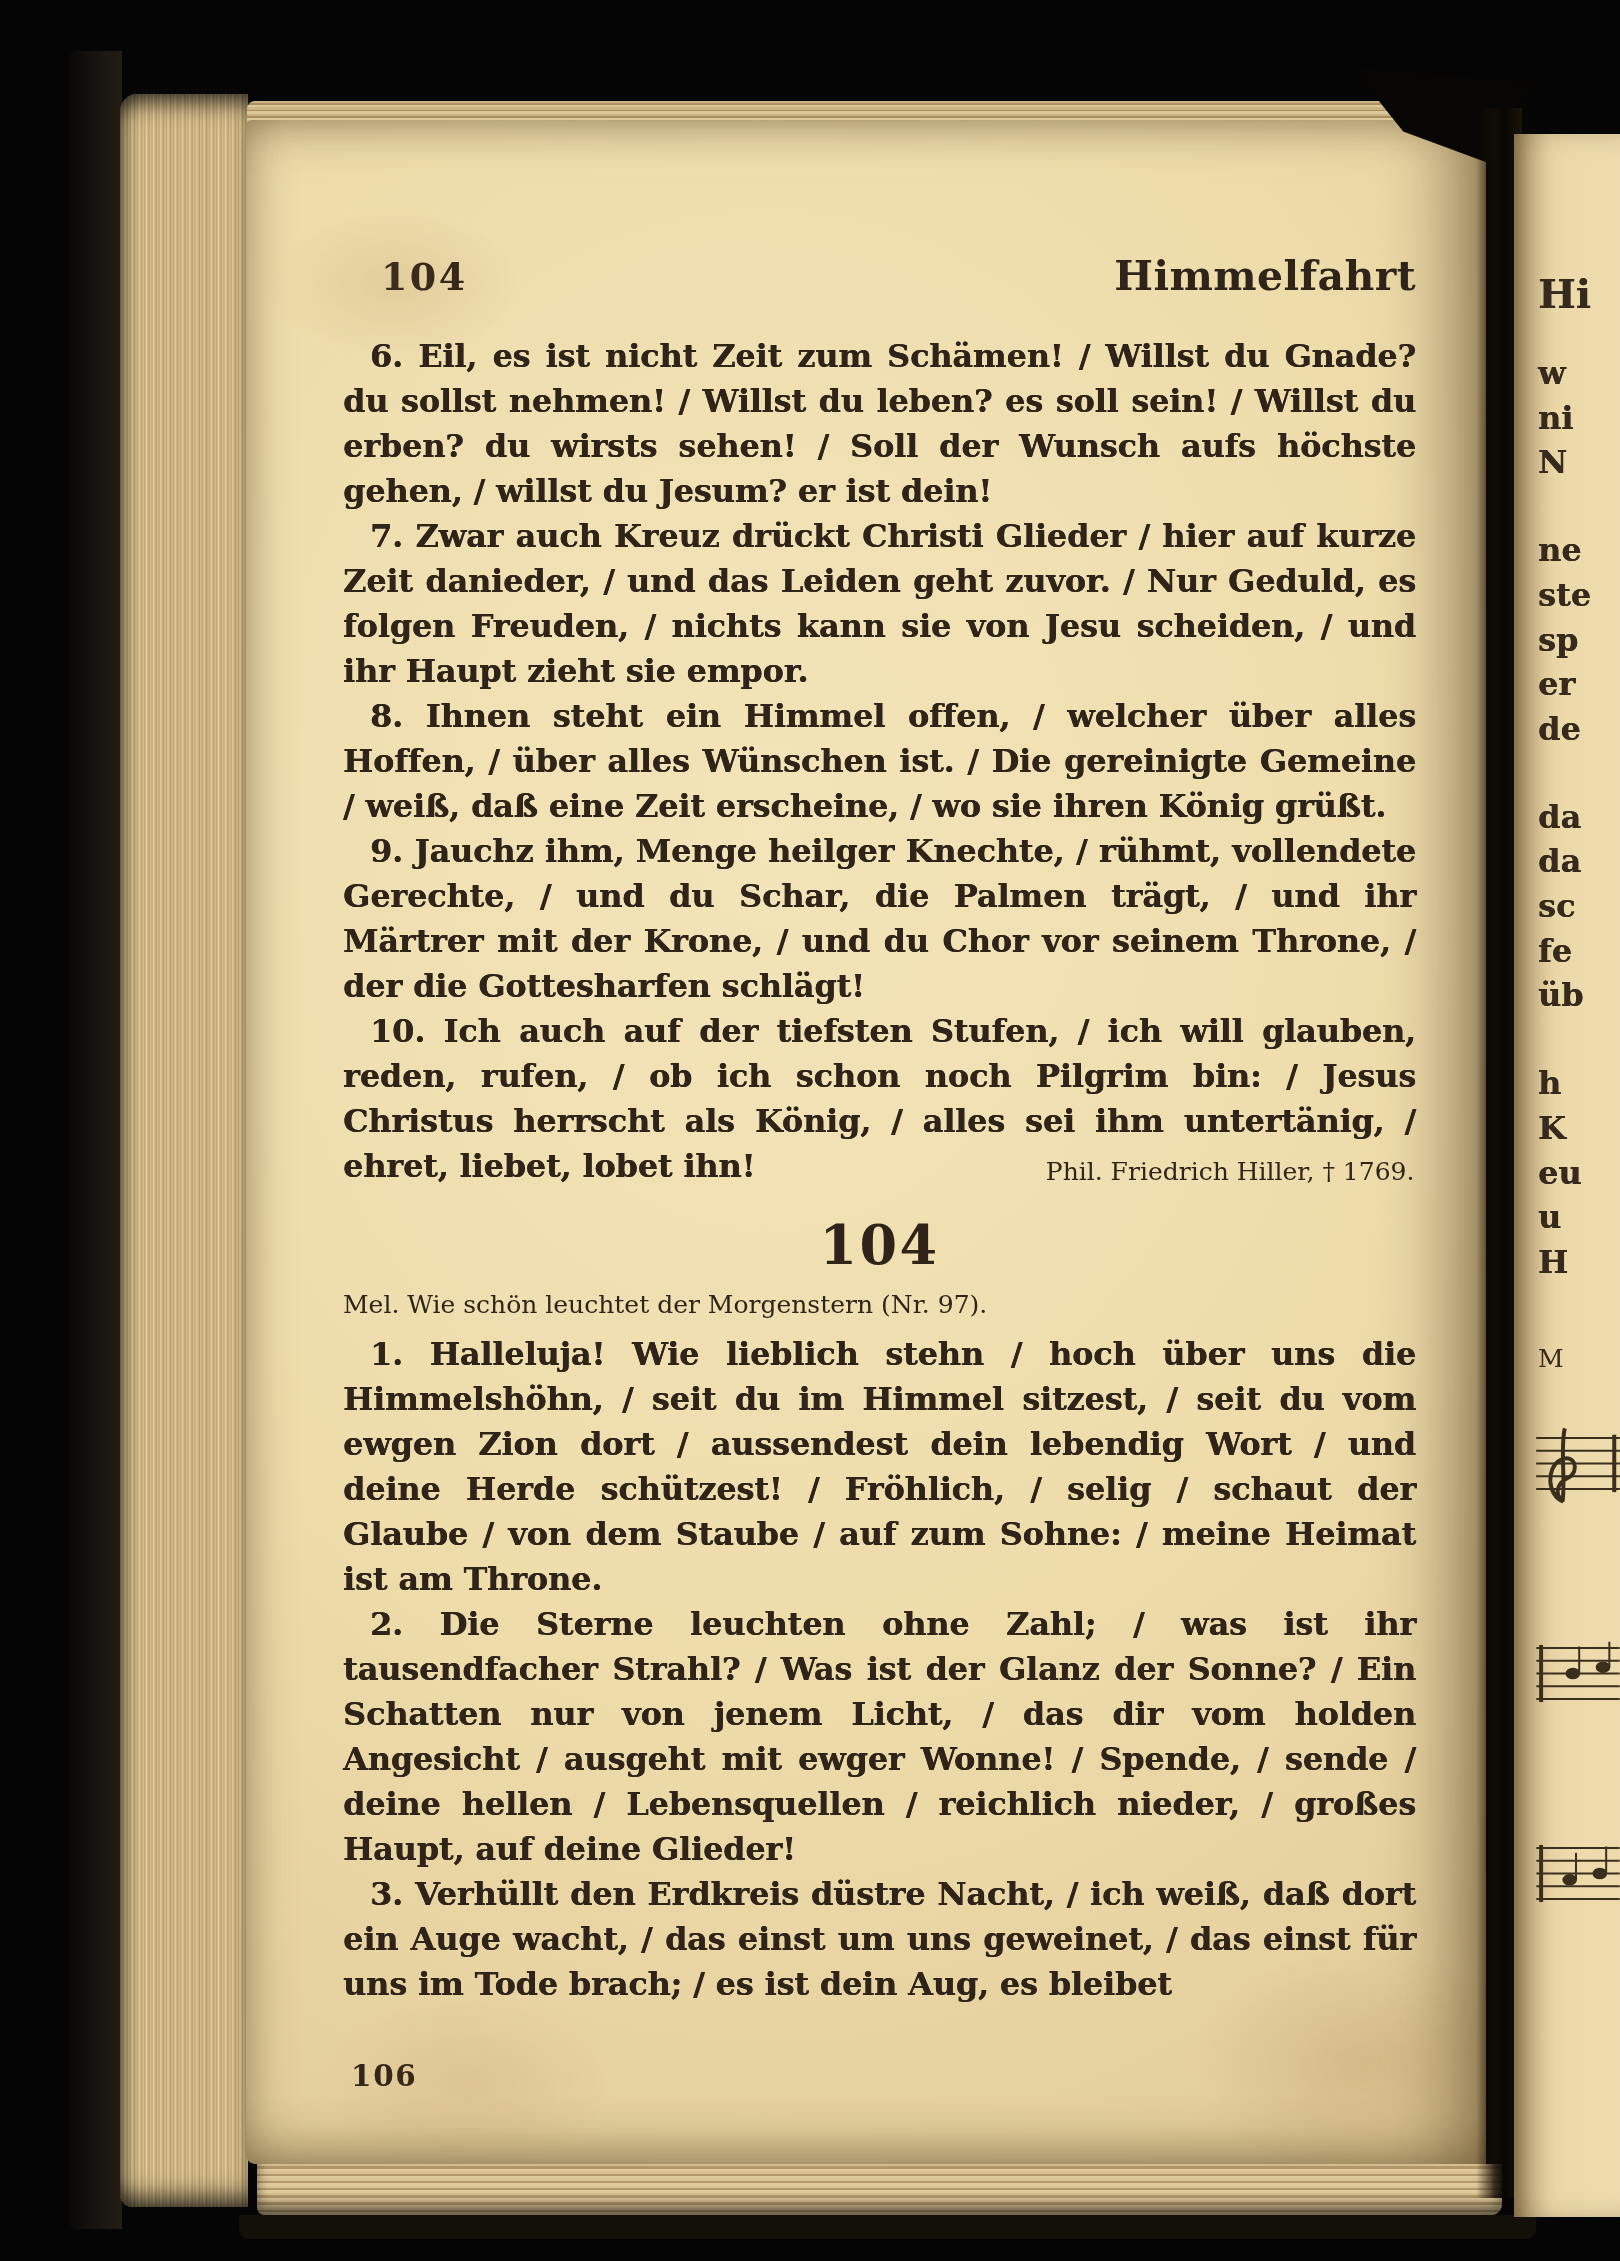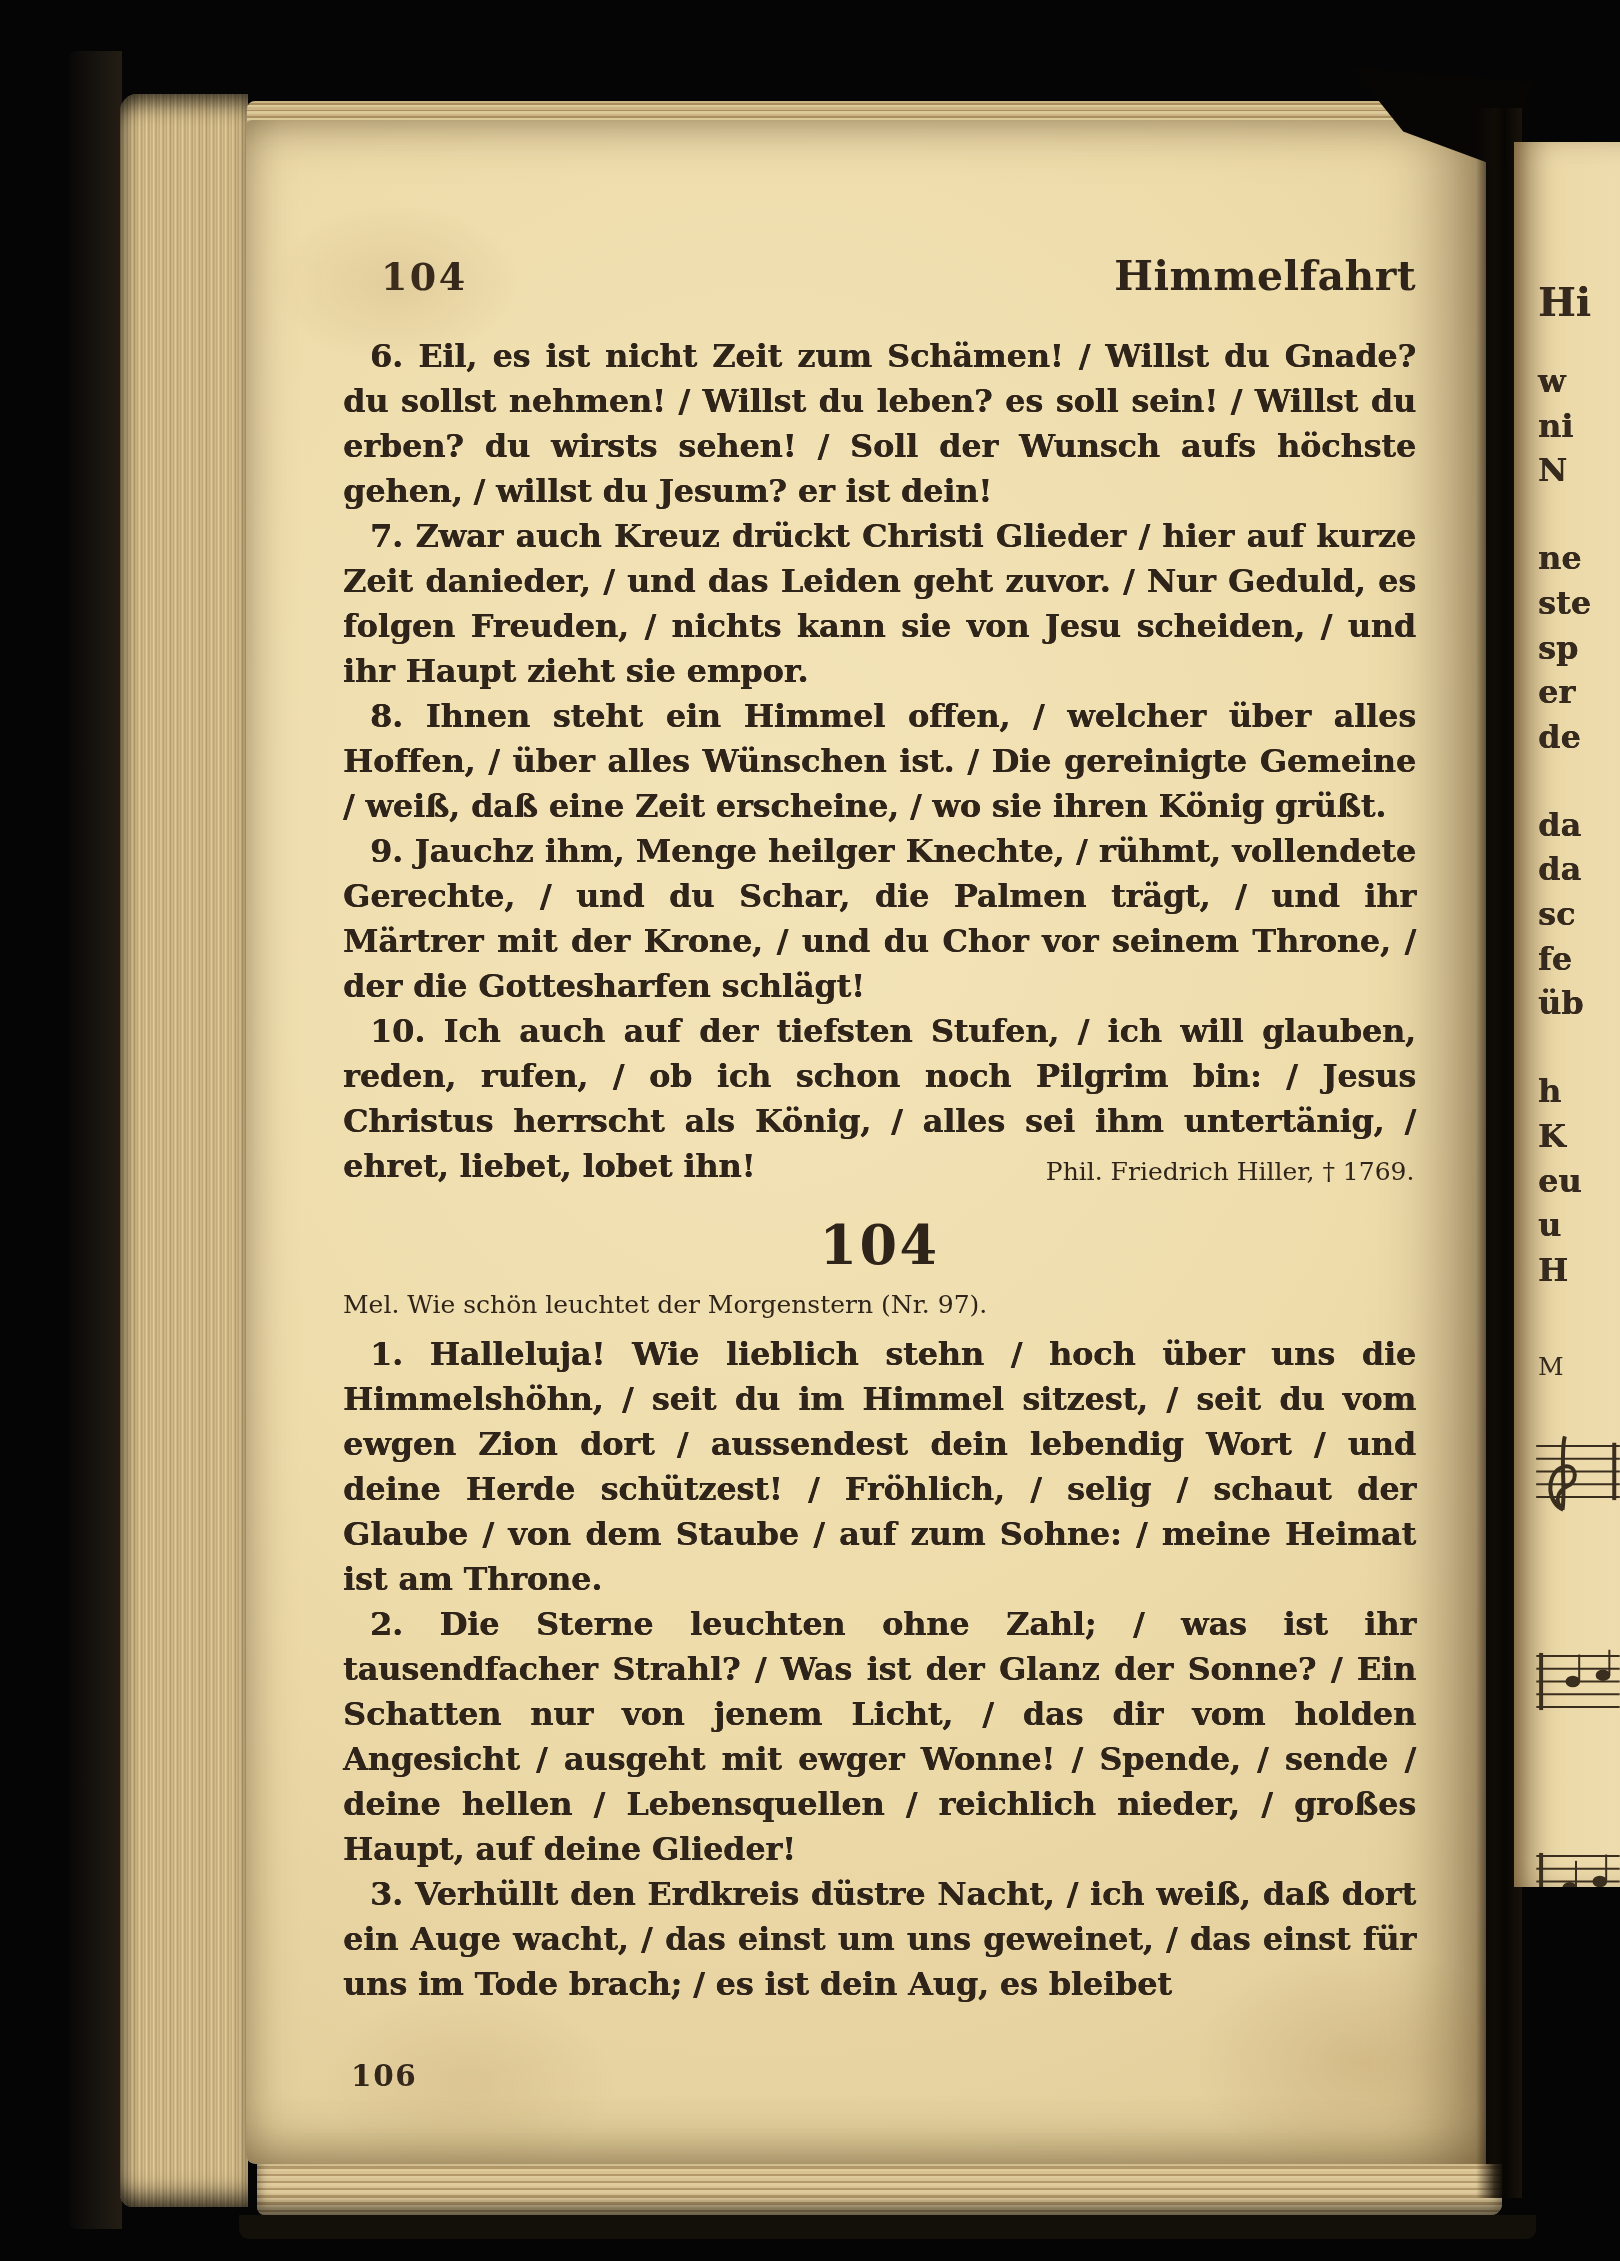--- a/index.html
+++ b/index.html
@@ -155,22 +155,22 @@
   .gutter-notch {
     position: absolute;
     left: 1348px; top: 67px;
     width: 184px; height: 104px;
     background: #070605;
     clip-path: polygon(2% 0, 100% 14%, 88% 100%, 30% 62%);
   }
   
   .right-page {
     position: absolute;
-    left: 1514px; top: 142px;
-    width: 106px; height: 1745px;
+    left: 1514px; top: 134px;
+    width: 106px; height: 2083px;
     overflow: hidden;
     background: linear-gradient(90deg, #c3a877 0px, #e2cd9d 16px, #ecd9a8 37px, #eedcae 106px);
     box-shadow: inset 24px 0 35px -14.4px rgba(70,50,25,.65);
     color: #352a1d;
     text-decoration: underline;
   }
   .frag {
     position: absolute;
     left: 24px;
     font-size: 32px;

